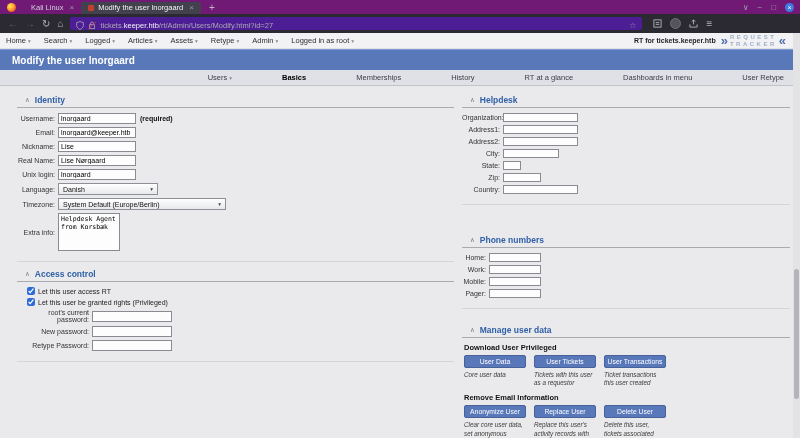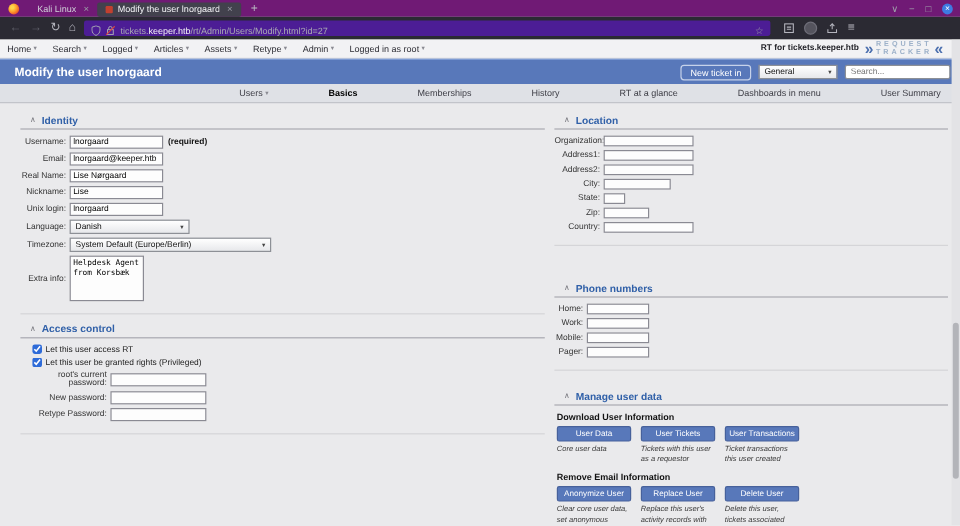--- a/index.html
+++ b/index.html
@@ -203,41 +203,33 @@
             <span>REQUEST</span>
             <span>TRACKER</span>
           </span>
           <span class="chev">«</span>
         </div>
       </div>
     </div>
 
     <div class="titlebar">
       <span class="pagetitle">Modify the user lnorgaard</span>
-      <div class="actions">
-        <button class="newticket">New ticket in</button>
-        <span class="fakeselect queue">
-          <span>General</span>
-          <span class="scaret">▾</span>
-        </span>
-        <input class="search" placeholder="Search..." style="">
-      </div>
     </div>
 
     <div class="pagemenu">
       <span class="pm-item">
           <span>Users</span>
           <span class="caret">▾</span>
         </span>
       <span class="pm-item active">Basics</span>
       <span class="pm-item">Memberships</span>
       <span class="pm-item">History</span>
       <span class="pm-item">RT at a glance</span>
       <span class="pm-item">Dashboards in menu</span>
-      <span class="pm-item">User Summary</span>
+      <span class="pm-item">User Retype</span>
     </div>
 
     <div class="content">
 
       <div class="col-left">
 
         <div class="section hr">
           <div class="sec-head">
             <span class="collapse">∧</span>
             <span class="sec-title">Identity</span>
@@ -245,26 +237,26 @@
           <div class="frow">
             <label class="flabel lw38">Username:</label>
             <input class="fin w78" value="lnorgaard" style="">
             <span class="req">(required)</span>
           </div>
           <div class="frow">
             <label class="flabel lw38">Email:</label>
             <input class="fin w78" value="lnorgaard@keeper.htb" style="">
           </div>
           <div class="frow">
+            <label class="flabel lw38">Nickname:</label>
+            <input class="fin w78" value="Lise" style="">
+          </div>
+          <div class="frow">
             <label class="flabel lw38">Real Name:</label>
             <input class="fin w78" value="Lise Nørgaard" style="">
-          </div>
-          <div class="frow">
-            <label class="flabel lw38">Nickname:</label>
-            <input class="fin w78" value="Lise" style="">
           </div>
           <div class="frow">
             <label class="flabel lw38">Unix login:</label>
             <input class="fin w78" value="lnorgaard" style="">
           </div>
           <div class="frow">
             <label class="flabel lw38">Language:</label>
             <span class="fakeselect w100">
               <span>Danish</span>
               <span class="scaret">▾</span>
@@ -311,21 +303,21 @@
         </div>
 
 
       </div>
 
       <div class="col-right">
 
         <div class="section hr" style="margin-bottom:30px;">
           <div class="sec-head">
             <span class="collapse">∧</span>
-            <span class="sec-title">Location</span>
+            <span class="sec-title">Helpdesk</span>
           </div>
           <div class="frow">
               <label class="flabel rlw38">Organization:</label>
               <input class="fin small w75" style="">
             </div>
           <div class="frow">
               <label class="flabel rlw38">Address1:</label>
               <input class="fin small w75" style="">
             </div>
           <div class="frow">
@@ -371,21 +363,21 @@
               <label class="flabel rlw24">Pager:</label>
               <input class="fin small w52" style="">
             </div>
         </div>
 
         <div class="section">
           <div class="sec-head">
             <span class="collapse">∧</span>
             <span class="sec-title">Manage user data</span>
           </div>
-          <div class="subhead">Download User Information</div>
+          <div class="subhead">Download User Privileged</div>
           <div class="mgrid">
             <button class="mbtn">User Data</button>
             <button class="mbtn">User Tickets</button>
             <button class="mbtn">User Transactions</button>
             <div class="mcap">Core user data</div>
             <div class="mcap">Tickets with this user as a requestor</div>
             <div class="mcap">Ticket transactions this user created</div>
           </div>
           <div class="subhead" style="margin-top:6px;">Remove Email Information</div>
           <div class="mgrid">

